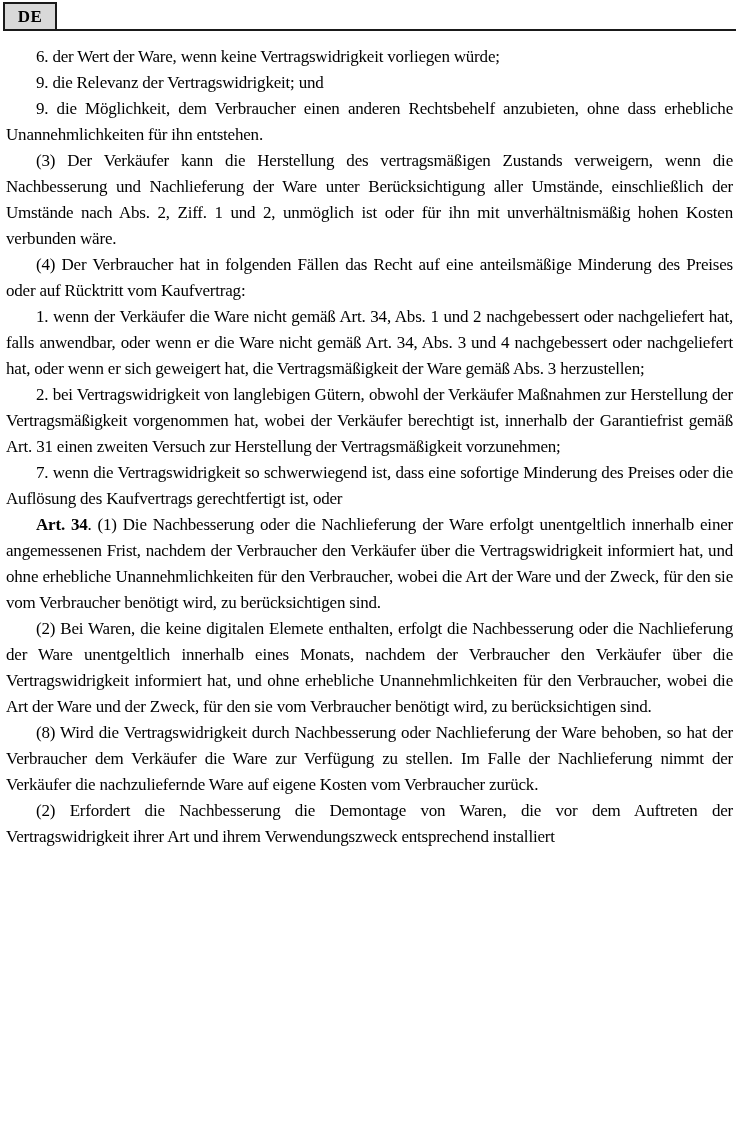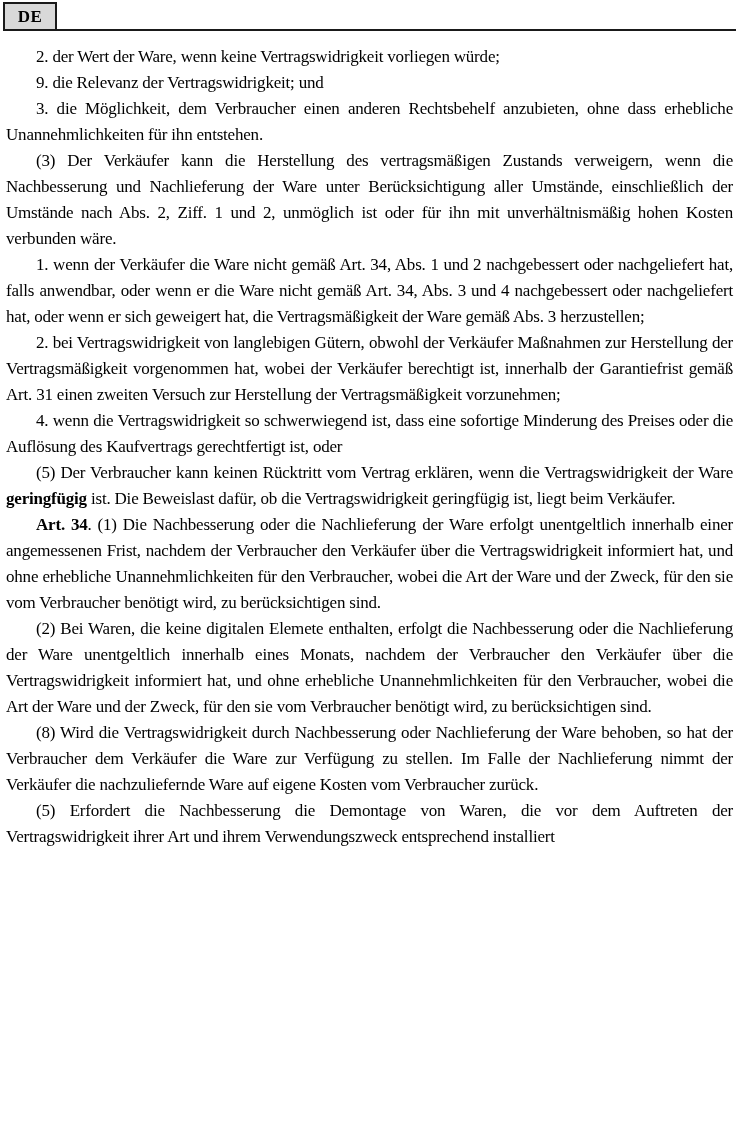--- a/index.html
+++ b/index.html
@@ -74,27 +74,27 @@
 </style>
 </head>
 <body>
 
 <div class="page">
   <div class="tab">
     <span>DE</span>
   </div>
   <div class="header-rule"></div>
   <div class="body-text" id="document-body">
-      <p class="para"><span>2. der Wert der Ware, wenn keine Vertragswidrigkeit vorliegen würde;</span></p>
+      <p class="para"><span>6. der Wert der Ware, wenn keine Vertragswidrigkeit vorliegen würde;</span></p>
       <p class="para"><span>9. die Relevanz der Vertragswidrigkeit; und</span></p>
-      <p class="para"><span>3. die Möglichkeit, dem Verbraucher einen anderen Rechtsbehelf anzubieten, ohne dass erhebliche Unannehmlichkeiten für ihn entstehen.</span></p>
+      <p class="para"><span>9. die Möglichkeit, dem Verbraucher einen anderen Rechtsbehelf anzubieten, ohne dass erhebliche Unannehmlichkeiten für ihn entstehen.</span></p>
       <p class="para"><span>(3) Der Verkäufer kann die Herstellung des vertragsmäßigen Zustands verweigern, wenn die Nachbesserung und Nachlieferung der Ware unter Berücksichtigung aller Umstände, einschließlich der Umstände nach Abs. 2, Ziff. 1 und 2, unmöglich ist oder für ihn mit unverhältnismäßig hohen Kosten verbunden wäre.</span></p>
+      <p class="para"><span>(4) Der Verbraucher hat in folgenden Fällen das Recht auf eine anteilsmäßige Minderung des Preises oder auf Rücktritt vom Kaufvertrag:</span></p>
       <p class="para"><span>1. wenn der Verkäufer die Ware nicht gemäß Art. 34, Abs. 1 und 2 nachgebessert oder nachgeliefert hat, falls anwendbar, oder wenn er die Ware nicht gemäß Art. 34, Abs. 3 und 4 nachgebessert oder nachgeliefert hat, oder wenn er sich geweigert hat, die Vertragsmäßigkeit der Ware gemäß Abs. 3 herzustellen;</span></p>
       <p class="para"><span>2. bei Vertragswidrigkeit von langlebigen Gütern, obwohl der Verkäufer Maßnahmen zur Herstellung der Vertragsmäßigkeit vorgenommen hat, wobei der Verkäufer berechtigt ist, innerhalb der Garantiefrist gemäß Art. 31 einen zweiten Versuch zur Herstellung der Vertragsmäßigkeit vorzunehmen;</span></p>
-      <p class="para"><span>4. wenn die Vertragswidrigkeit so schwerwiegend ist, dass eine sofortige Minderung des Preises oder die Auflösung des Kaufvertrags gerechtfertigt ist, oder</span></p>
-      <p class="para"><span>(5) Der Verbraucher kann keinen Rücktritt vom Vertrag erklären, wenn die Vertragswidrigkeit der Ware </span><span class="bold">geringfügig</span><span> ist. Die Beweislast dafür, ob die Vertragswidrigkeit geringfügig ist, liegt beim Verkäufer.</span></p>
+      <p class="para"><span>7. wenn die Vertragswidrigkeit so schwerwiegend ist, dass eine sofortige Minderung des Preises oder die Auflösung des Kaufvertrags gerechtfertigt ist, oder</span></p>
       <p class="para"><span class="bold">Art. 34</span><span>. (1) Die Nachbesserung oder die Nachlieferung der Ware erfolgt unentgeltlich innerhalb einer angemessenen Frist, nachdem der Verbraucher den Verkäufer über die Vertragswidrigkeit informiert hat, und ohne erhebliche Unannehmlichkeiten für den Verbraucher, wobei die Art der Ware und der Zweck, für den sie vom Verbraucher benötigt wird, zu berücksichtigen sind.</span></p>
       <p class="para"><span>(2) Bei Waren, die keine digitalen Elemete enthalten, erfolgt die Nachbesserung oder die Nachlieferung der Ware unentgeltlich innerhalb eines Monats, nachdem der Verbraucher den Verkäufer über die Vertragswidrigkeit informiert hat, und ohne erhebliche Unannehmlichkeiten für den Verbraucher, wobei die Art der Ware und der Zweck, für den sie vom Verbraucher benötigt wird, zu berücksichtigen sind.</span></p>
       <p class="para"><span>(8) Wird die Vertragswidrigkeit durch Nachbesserung oder Nachlieferung der Ware behoben, so hat der Verbraucher dem Verkäufer die Ware zur Verfügung zu stellen. Im Falle der Nachlieferung nimmt der Verkäufer die nachzuliefernde Ware auf eigene Kosten vom Verbraucher zurück.</span></p>
-      <p class="para"><span>(5) Erfordert die Nachbesserung die Demontage von Waren, die vor dem Auftreten der Vertragswidrigkeit ihrer Art und ihrem Verwendungszweck entsprechend installiert</span></p>
+      <p class="para"><span>(2) Erfordert die Nachbesserung die Demontage von Waren, die vor dem Auftreten der Vertragswidrigkeit ihrer Art und ihrem Verwendungszweck entsprechend installiert</span></p>
     </div>
   <div class="page-number">42</div>
 </div>
 
 </body></html>

